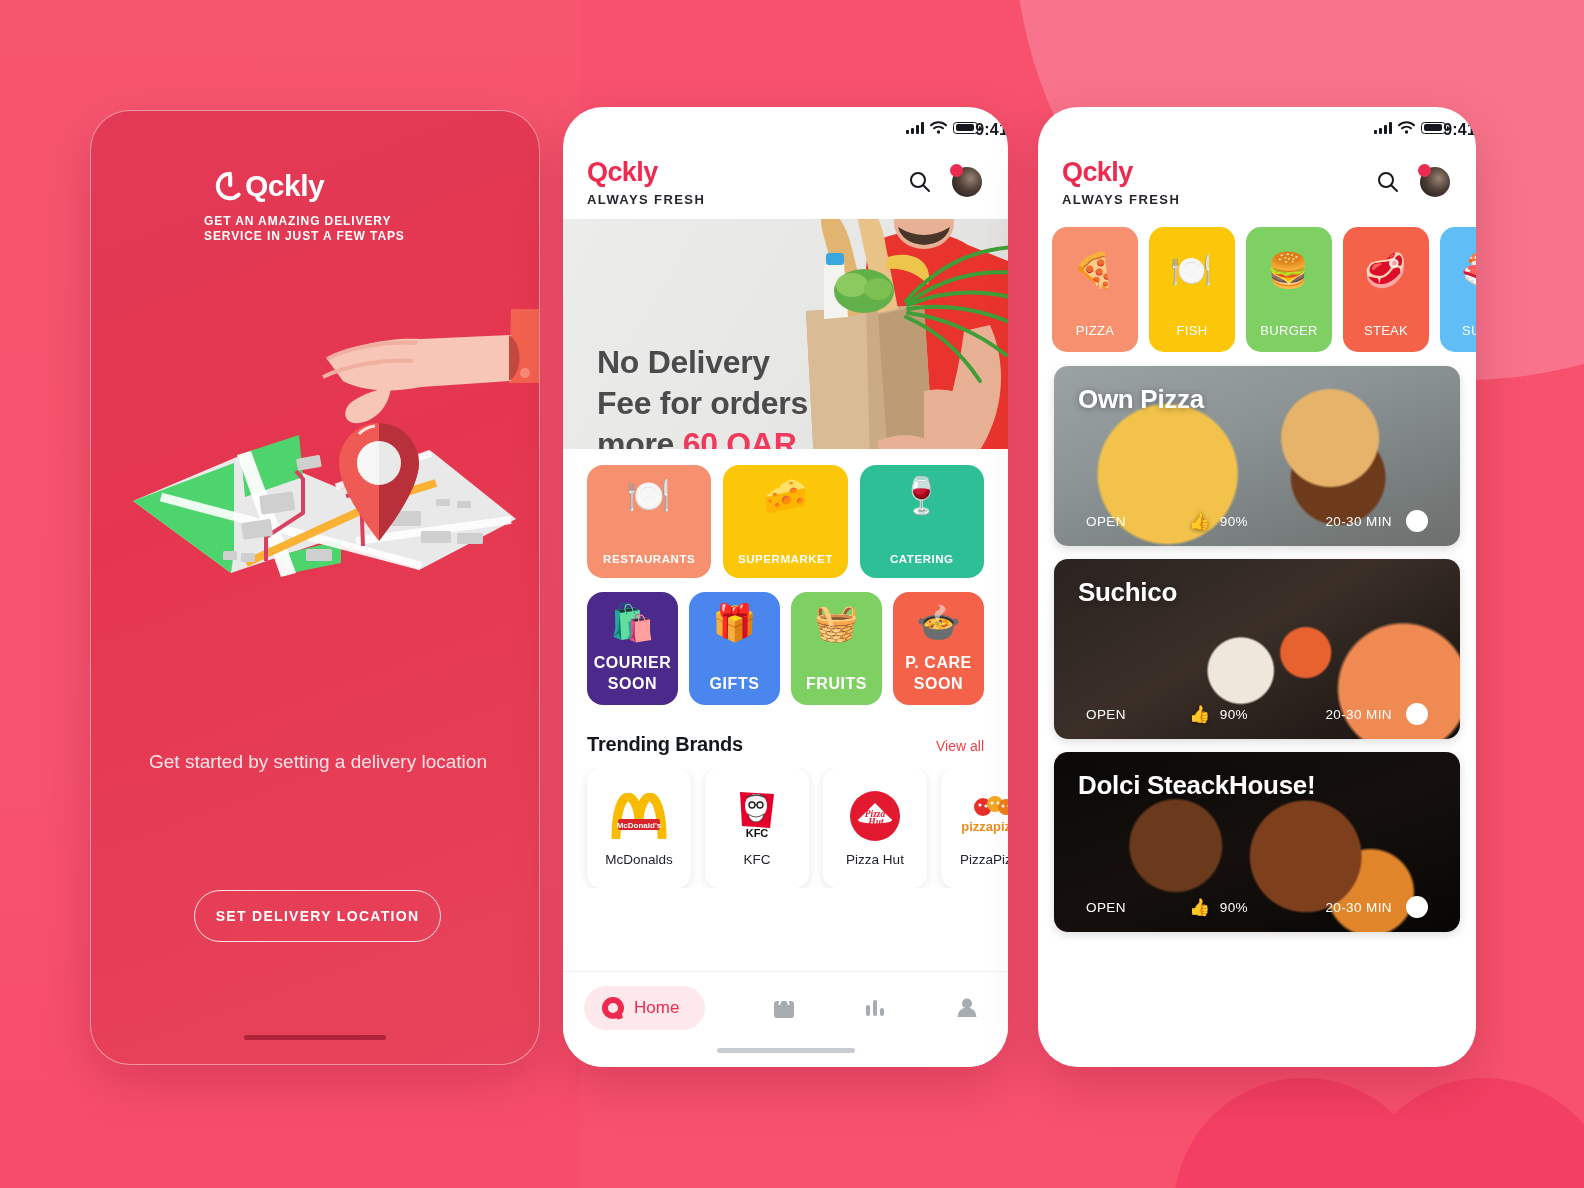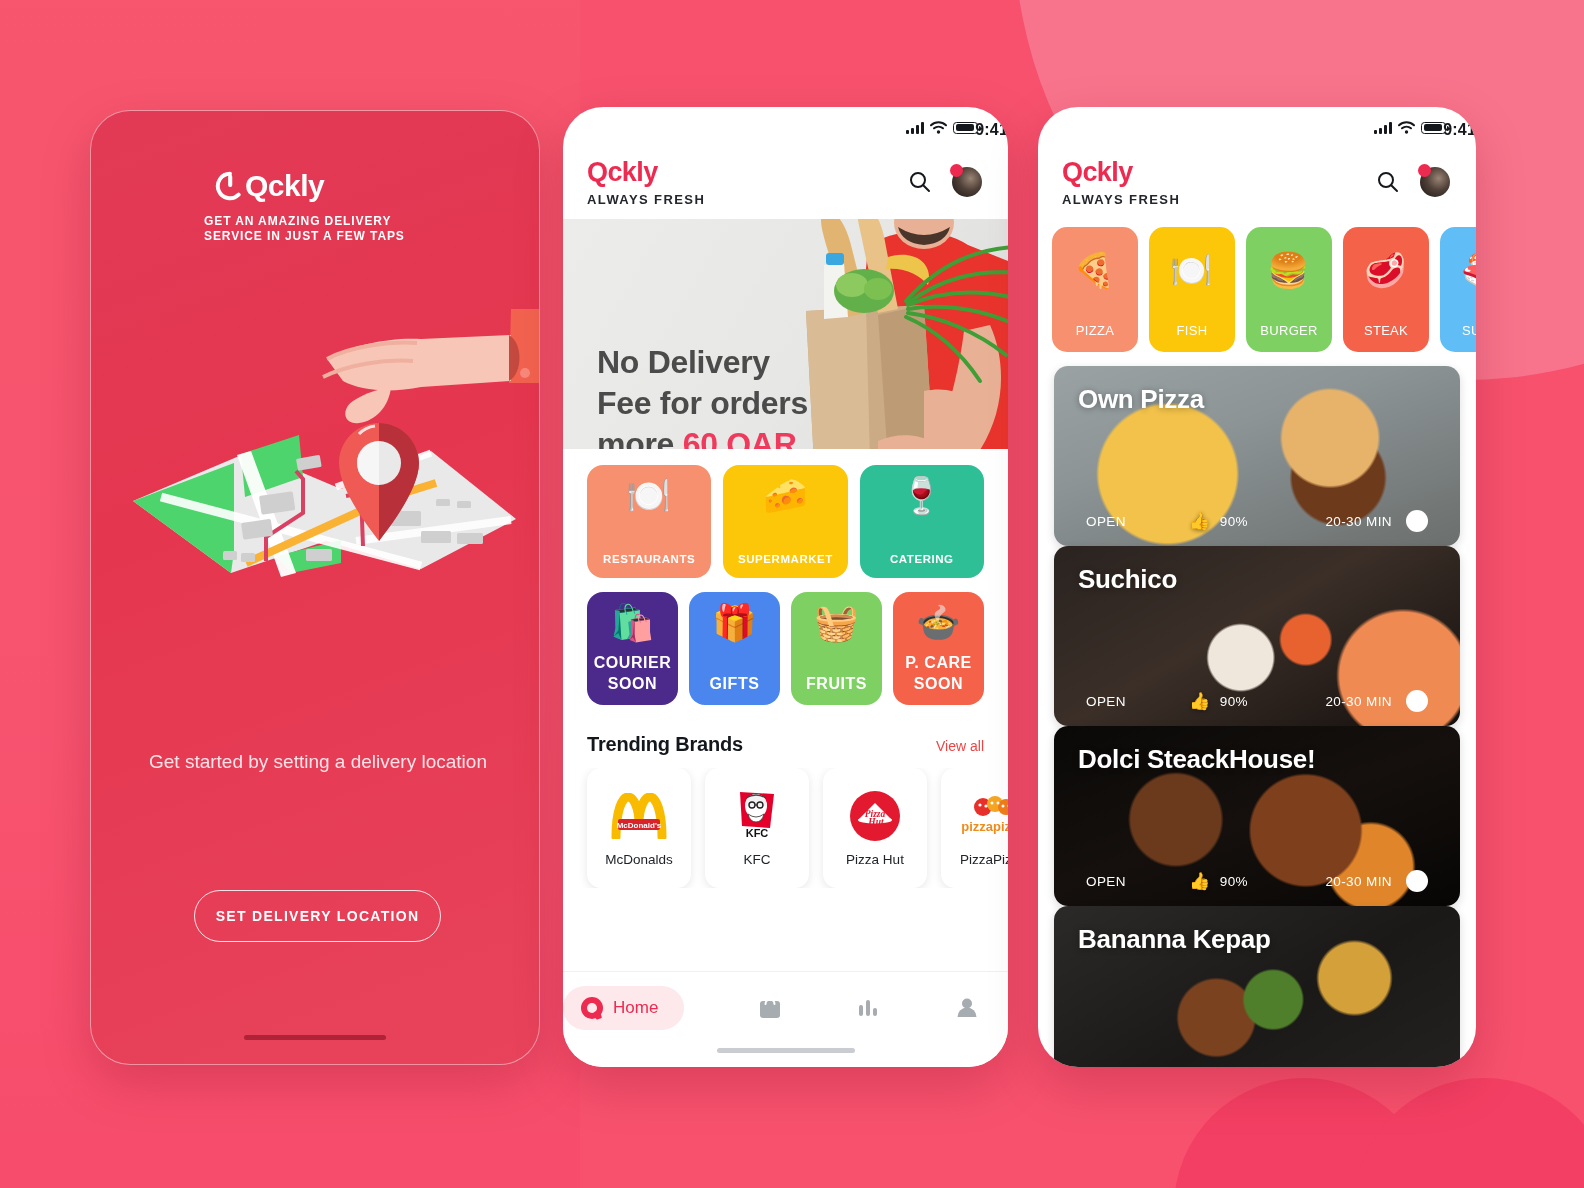--- a/index.html
+++ b/index.html
@@ -153,21 +153,21 @@
     box-shadow:0 2px 10px rgba(0,0,0,.10);
     display:flex; flex-direction:column; align-items:center; justify-content:center; gap:10px;
     cursor:pointer;
   }
   .brand-card .logo { height:52px; display:flex; align-items:center; justify-content:center; }
   .brand-card .nm { font-size:13.5px; color:#20242a; }
 
   .tabbar {
     position:absolute; left:0; right:0; bottom:0; height:96px; background:#fff;
     border-top:1px solid #f0f0f1;
-    display:flex; align-items:flex-start; padding:14px 28px 0 0; justify-content:space-between;
+    display:flex; align-items:flex-start; padding:14px 28px 0 21px; justify-content:space-between;
   }
   .tab { display:flex; align-items:center; justify-content:center; gap:10px; cursor:pointer; height:44px; }
   .tab.active { background:#fde8ec; border-radius:23px; padding:0 26px 0 18px; }
   .tab.active .tl { color:#ed2b50; font-size:17px; font-weight:500; }
   .tab .qmark { width:22px; height:22px; border-radius:50%; background:#ed2b50; position:relative; }
   .tab .qmark::after{content:"";position:absolute;right:2px;bottom:0px;width:6px;height:8px;background:#ed2b50;transform:rotate(-18deg);border-radius:1px;}
   .tab .qmark::before{content:"";position:absolute;left:6px;top:6px;width:10px;height:10px;border-radius:50%;background:#fde8ec;}
   .homebar-dark {
     position:absolute; left:50%; transform:translateX(-50%); bottom:14px;
     width:138px; height:5px; border-radius:3px; background:#c9ccd0;
@@ -175,21 +175,21 @@
 
   
   .catrow { display:flex; gap:11px; padding:8px 0 14px 14px; overflow:hidden; }
   .cat {
     min-width:86px; width:86px; height:125px; border-radius:15px; position:relative;
     display:flex; align-items:flex-end; justify-content:center; padding-bottom:14px; cursor:pointer;
   }
   .cat .glyph { position:absolute; top:26px; left:50%; transform:translateX(-50%); font-size:34px; line-height:1; }
   .cat .lbl { color:#fff; font-size:13px; font-weight:500; letter-spacing:.3px; }
 
-  .rcards { padding:0 16px; display:flex; flex-direction:column; }
+  .rcards { padding:0 16px; display:flex; flex-direction:column; gap:13px; }
   .rcard {
     position:relative; height:180px; border-radius:14px; overflow:hidden; cursor:pointer;
     box-shadow:0 3px 10px rgba(0,0,0,.14);
   }
   .rcard .photo { position:absolute; inset:0; }
   .rcard .title {
     position:absolute; left:24px; top:18px; color:#fff; font-size:26px; font-weight:bold;
     letter-spacing:-.3px; text-shadow:0 1px 6px rgba(0,0,0,.35); z-index:3;
   }
   .rmeta {
@@ -608,19 +608,15 @@
           <div class="rmeta">
             <span class="open">OPEN</span>
             <span class="mid">
               <span class="thumb">👍</span>
               <span>90%</span>
             </span>
             <span class="time">20-30 MIN</span>
             <span class="circle"></span>
           </div>
         </div>
-        <div class="rcard">
-          <div class="photo ph-kebab"></div>
-          <div class="title">Bananna Kepap</div>
-        </div>
       </div>
   </div>
 </div>
 
 </body></html>

